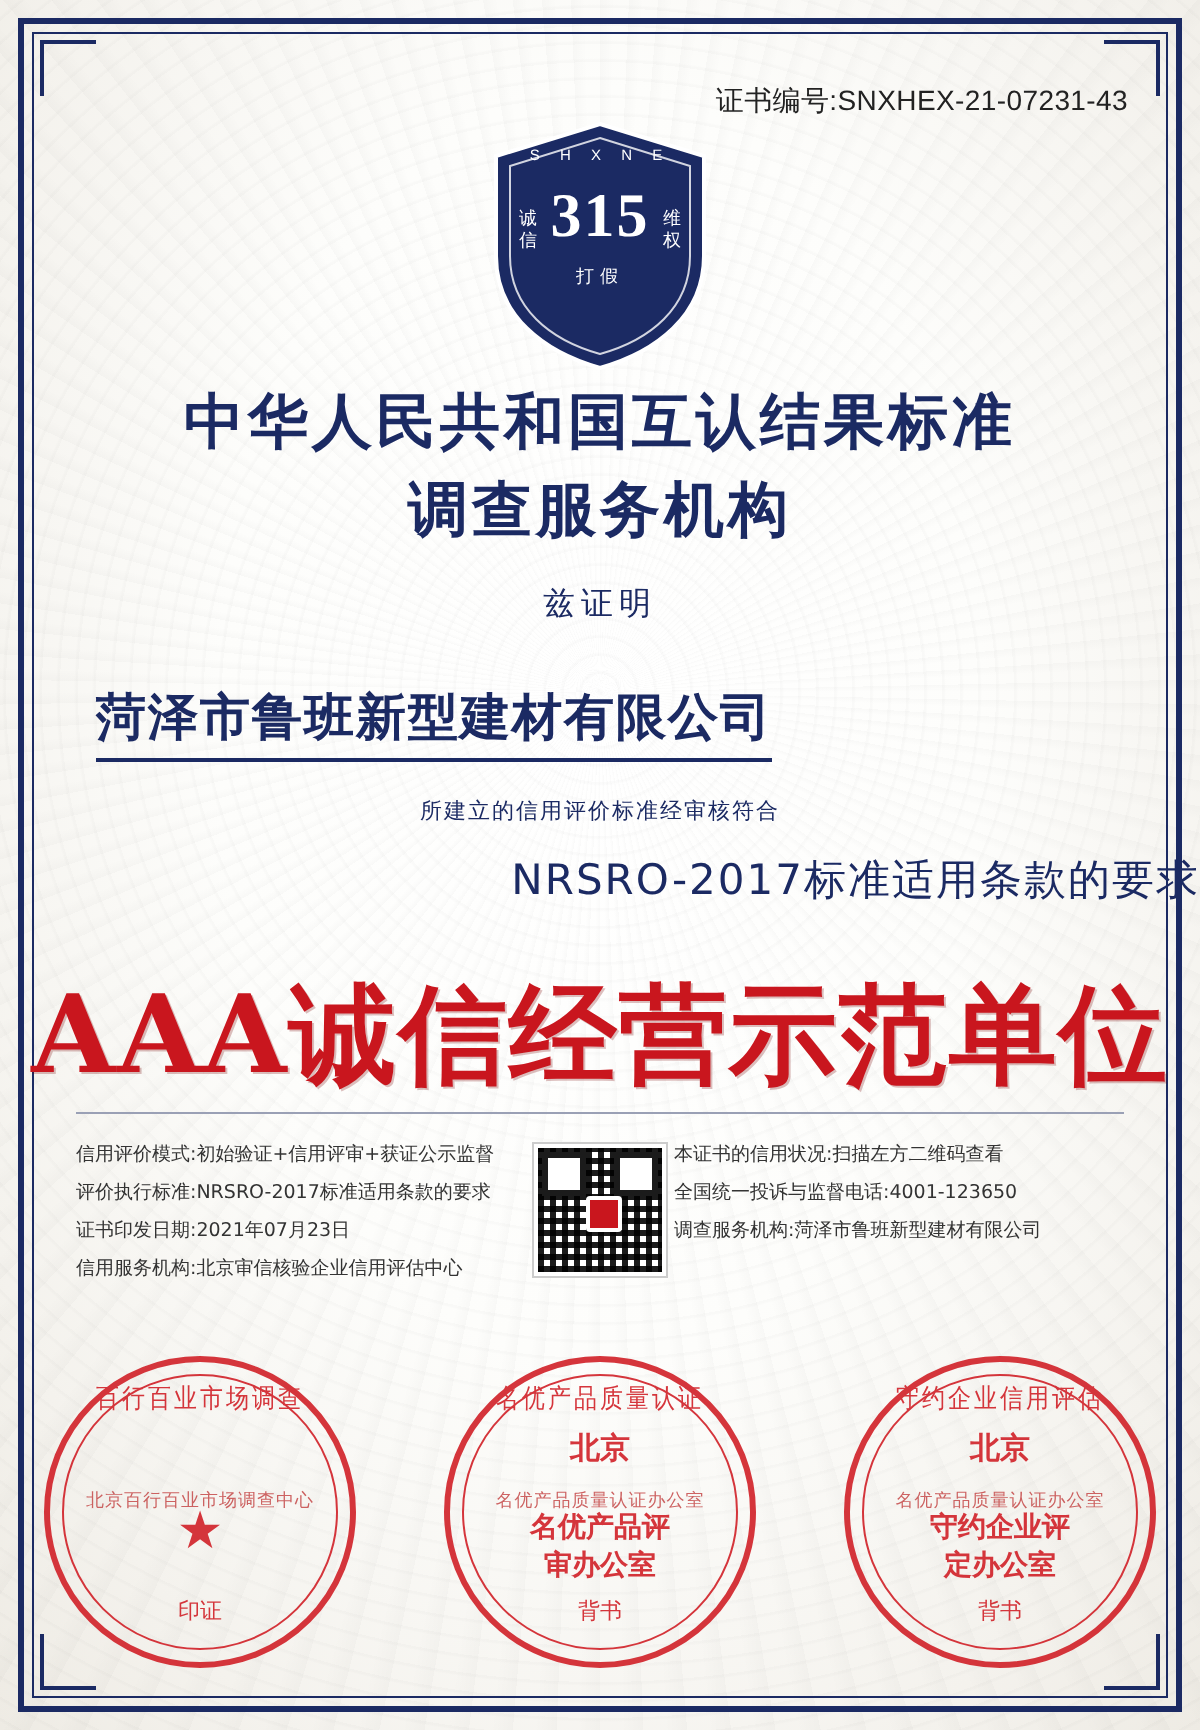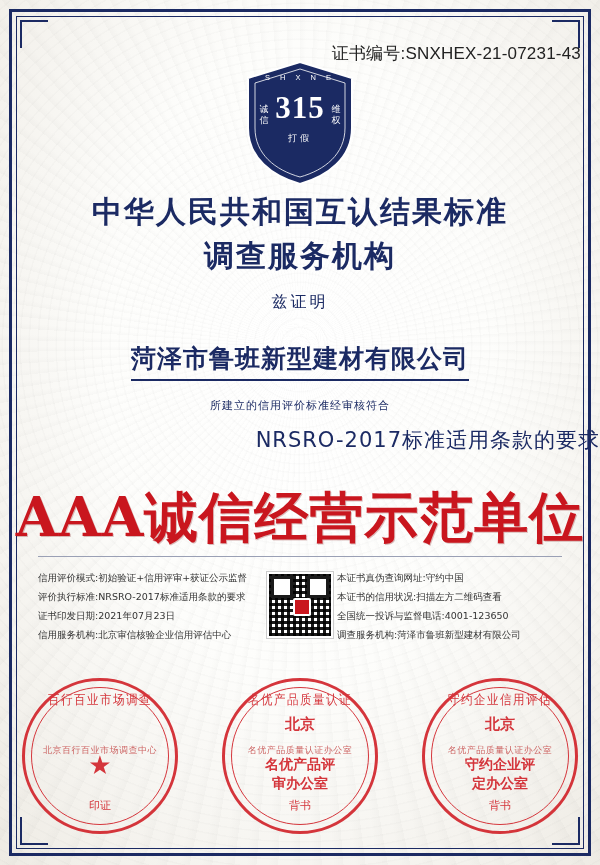--- a/index.html
+++ b/index.html
@@ -55,22 +55,22 @@
     border: 0 solid #1b2a63;
   }
   .corner.tl { left: 20px; top: 20px; border-left-width: 2px; border-top-width: 2px; }
   .corner.tr { right: 20px; top: 20px; border-right-width: 2px; border-top-width: 2px; }
   .corner.bl { left: 20px; bottom: 20px; border-left-width: 2px; border-bottom-width: 2px; }
   .corner.br { right: 20px; bottom: 20px; border-right-width: 2px; border-bottom-width: 2px; }
 
   .cert-no {
     position: absolute;
     top: 42px;
-    right: 19px;
-    font-size: 17px;
+    right: 36px;
+    font-size: 14px;
     color: #222;
     letter-spacing: 0.2px;
     font-family: "Liberation Sans", sans-serif;
   }
 
   
   .emblem {
     position: absolute;
     left: 50%;
     transform: translateX(-50%);
@@ -145,21 +145,21 @@
     font-size: 16px;
     color: #1b2a63;
     letter-spacing: 3px;
     font-family: "DejaVu Sans", sans-serif;
   }
 
   .company {
     position: absolute;
     left: 0; right: 0;
     top: 342px;
-    text-align: center;
+    padding-left: 48px;
   }
   .company span {
     display: inline-block;
     font-size: 25px;
     font-weight: bold;
     color: #1b2a63;
     letter-spacing: 1px;
     border-bottom: 2px solid #1b2a63;
     padding-bottom: 4px;
     font-family: "DejaVu Sans", sans-serif;
@@ -387,21 +387,20 @@
   <div class="divider"></div>
 
   <div class="info">
     <div class="info-col left">
       <div class="info-row">信用评价模式:初始验证+信用评审+获证公示监督</div>
       <div class="info-row">评价执行标准:NRSRO-2017标准适用条款的要求</div>
       <div class="info-row">证书印发日期:2021年07月23日</div>
       <div class="info-row">信用服务机构:北京审信核验企业信用评估中心</div>
     </div>
     <div class="info-col right">
-      <div class="info-row">本证书真伪查询网址:守约中国</div>
       <div class="info-row">本证书的信用状况:扫描左方二维码查看</div>
       <div class="info-row">全国统一投诉与监督电话:4001-123650</div>
       <div class="info-row">调查服务机构:菏泽市鲁班新型建材有限公司</div>
     </div>
   </div>
 
   <div class="qr">
     <div class="qr-center"></div>
   </div>
 

